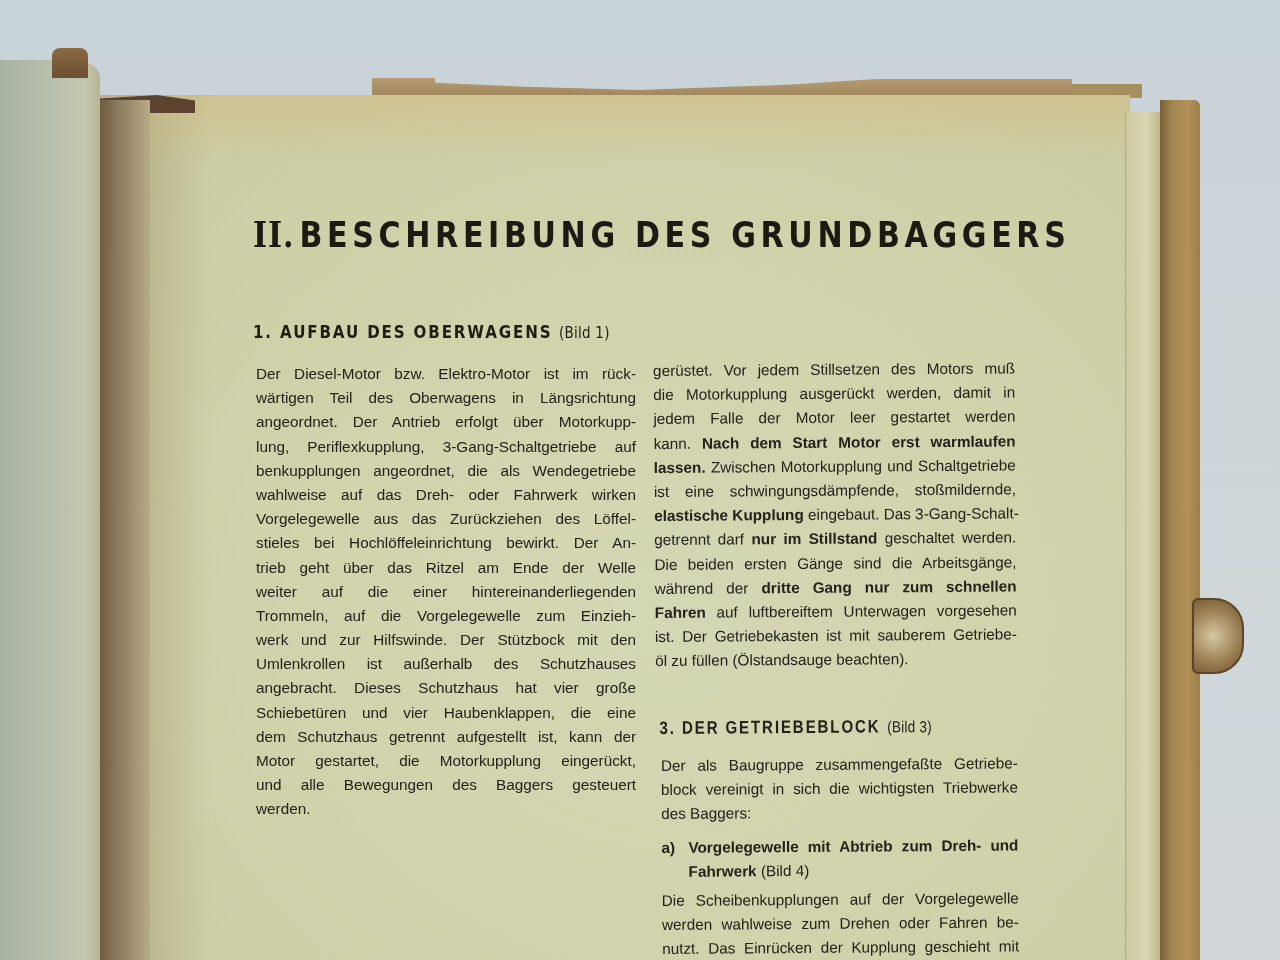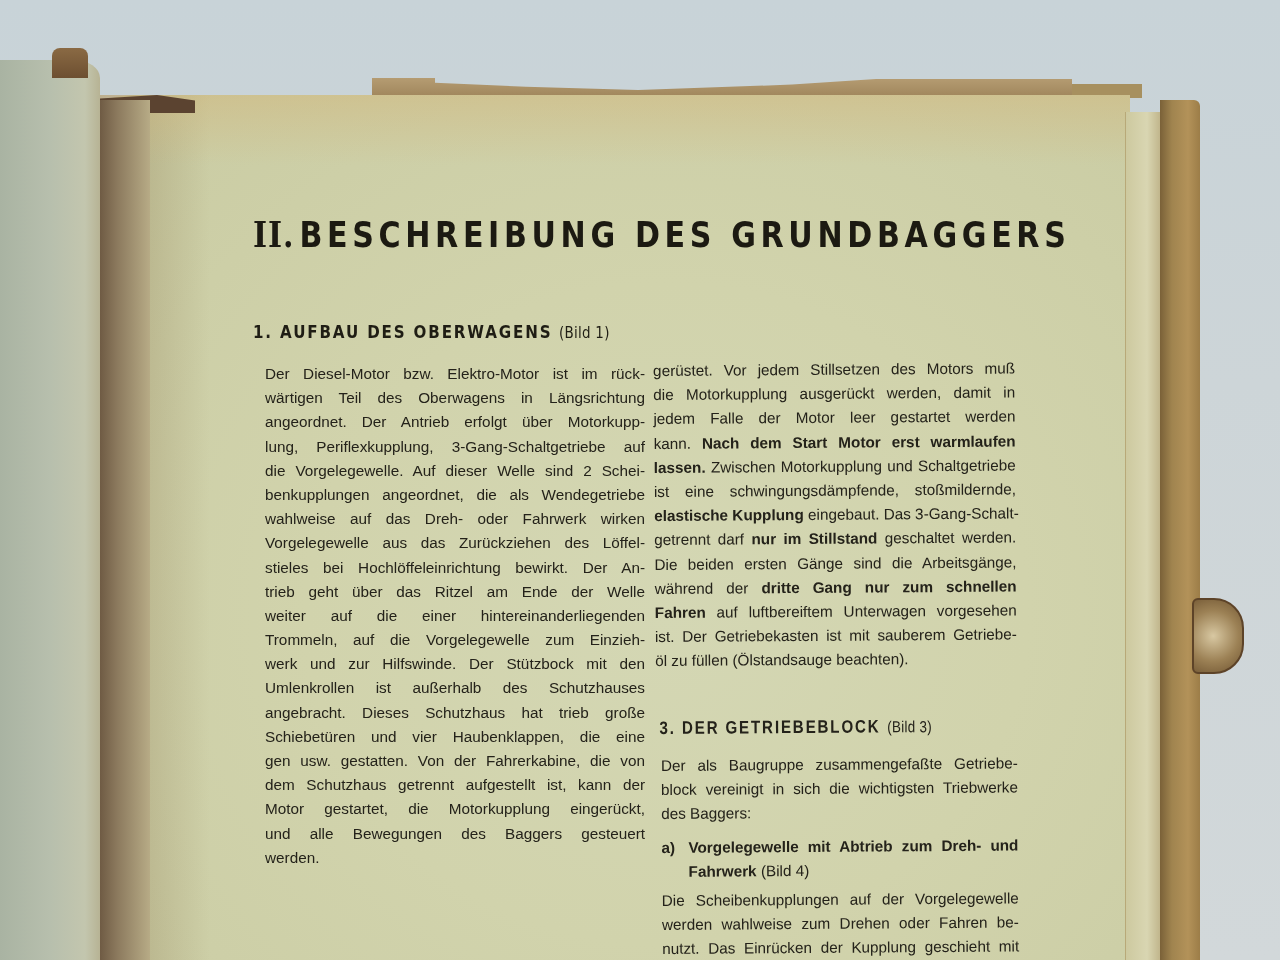--- a/index.html
+++ b/index.html
@@ -63,21 +63,21 @@
   .section-title { position:absolute; margin:0; font-weight:bold; font-size:18px;
     letter-spacing:2.2px; transform:scaleX(0.84); transform-origin:left top; white-space:nowrap; }
   .section-ref { font-weight:normal; letter-spacing:0.3px; font-size:16px; margin-left:8px; }
 
   .col { position:absolute; font-family:"Liberation Sans", sans-serif; font-size:15.3px;
     line-height:24.2px; color:#24221a; }
   .col p { margin:0; }
   .line { display:block; text-align:justify; text-align-last:justify; white-space:nowrap; height:24.2px; }
   .line.last { text-align-last:left; }
   .line b { font-weight:bold; }
-  .col-left { left:265px; top:362px; width:380px; }
+  .col-left { left:256px; top:362px; width:380px; }
   .col-right { left:653px; top:359px; width:362px; transform:rotate(-0.4deg); transform-origin:left top; }
   .sub-heading { margin-top:10px; }
   .sub-heading .line { font-weight:bold; }
   .indent { padding-left:27px; }
   .label-a { display:inline-block; width:27px; margin-left:-27px; font-weight:bold; }
 </style>
 </head>
 <body>
 
 <div class="backdrop"></div>
@@ -96,33 +96,31 @@
   <h1 class="chapter-title"><span class="roman">II.</span><span>BESCHREIBUNG DES GRUNDBAGGERS</span></h1>
 
   <h2 class="section-title" style="left:253px;top:321px;"><span>1. AUFBAU DES OBERWAGENS</span><span class="section-ref">(Bild 1)</span></h2>
 
   <div class="col col-left">
     <p id="sec1">
         <span class="line">Der Diesel-Motor bzw. Elektro-Motor ist im rück-</span>
         <span class="line">wärtigen Teil des Oberwagens in Längsrichtung</span>
         <span class="line">angeordnet. Der Antrieb erfolgt über Motorkupp-</span>
         <span class="line">lung, Periflexkupplung, 3-Gang-Schaltgetriebe auf</span>
-        <span class="line">die Vorgelegewelle. Auf dieser Welle sind 2 Schei-</span>
         <span class="line">benkupplungen angeordnet, die als Wendegetriebe</span>
         <span class="line">wahlweise auf das Dreh- oder Fahrwerk wirken</span>
         <span class="line">Vorgelegewelle aus das Zurückziehen des Löffel-</span>
         <span class="line">stieles bei Hochlöffeleinrichtung bewirkt. Der An-</span>
         <span class="line">trieb geht über das Ritzel am Ende der Welle</span>
         <span class="line">weiter auf die einer hintereinanderliegenden</span>
         <span class="line">Trommeln, auf die Vorgelegewelle zum Einzieh-</span>
         <span class="line">werk und zur Hilfswinde. Der Stützbock mit den</span>
         <span class="line">Umlenkrollen ist außerhalb des Schutzhauses</span>
-        <span class="line">angebracht. Dieses Schutzhaus hat trieb große</span>
+        <span class="line">angebracht. Dieses Schutzhaus hat vier große</span>
         <span class="line">Schiebetüren und vier Haubenklappen, die eine</span>
-        <span class="line">gen usw. gestatten. Von der Fahrerkabine, die von</span>
         <span class="line">dem Schutzhaus getrennt aufgestellt ist, kann der</span>
         <span class="line">Motor gestartet, die Motorkupplung eingerückt,</span>
         <span class="line">und alle Bewegungen des Baggers gesteuert</span>
         <span class="line last">werden.</span>
       </p>
   </div>
 
   <div class="col col-right">
     <p id="sec2">
         <span class="line"><span>gerüstet. Vor jedem Stillsetzen des Motors muß</span></span>

